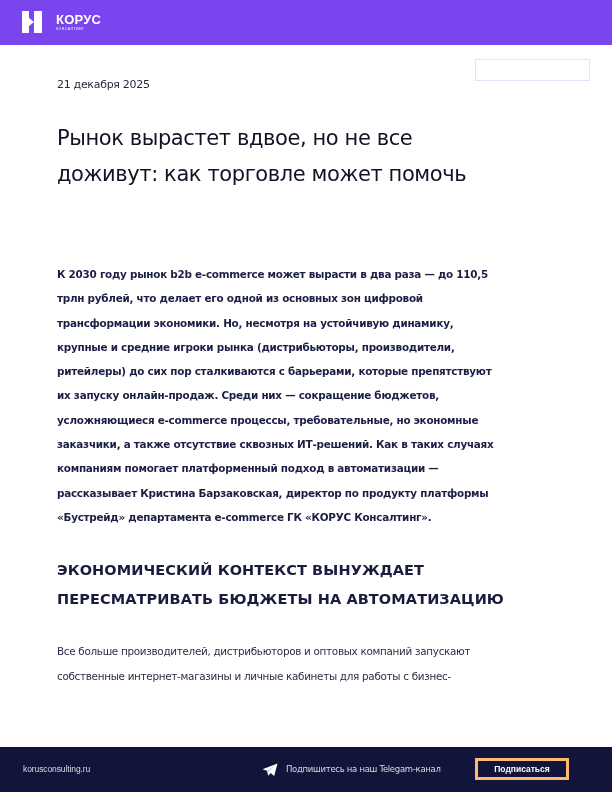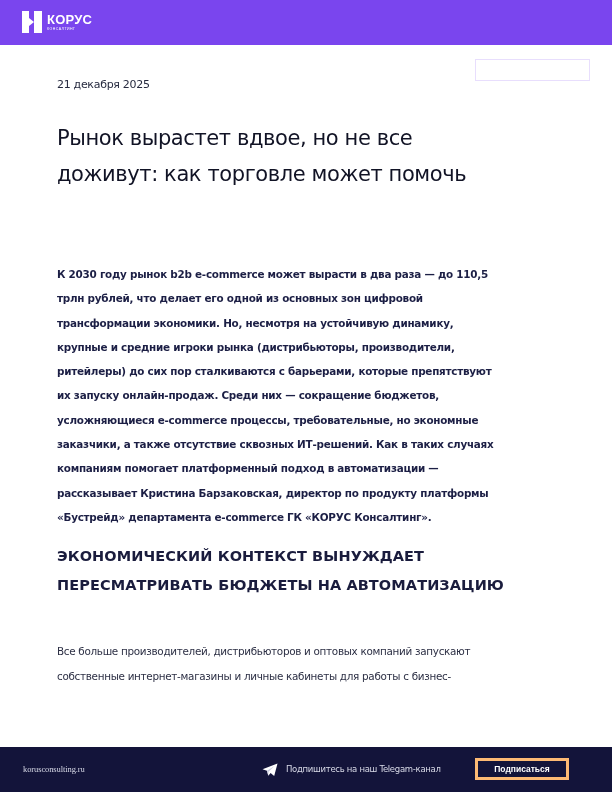--- a/index.html
+++ b/index.html
@@ -16,21 +16,21 @@
     .logo-mark {
       position: relative; width: 20px; height: 22px;
     }
     .logo-mark .bar-l { position: absolute; left: 0; top: 0; width: 7px; height: 22px; background: #fff; }
     .logo-mark .bar-r { position: absolute; left: 12px; top: 0; width: 8px; height: 22px; background: #fff; }
     .logo-mark .notch {
       position: absolute; left: 7px; top: 7px; width: 0; height: 0;
       border-top: 4px solid transparent; border-bottom: 4px solid transparent;
       border-left: 5px solid #fff;
     }
-    .logo-text { margin-left: 5px; display: flex; flex-direction: column; line-height: 1; }
+    .logo-text { margin-left: 14px; display: flex; flex-direction: column; line-height: 1; }
     .logo-name { font-family: "Liberation Sans", sans-serif; font-weight: bold; font-size: 13px; color: #fff; letter-spacing: 0.2px; }
     .logo-sub { font-family: "Liberation Sans", sans-serif; font-size: 3.5px; color: #fff; margin-top: 2px; letter-spacing: 0.5px; }
 
     .write-btn {
       position: absolute; left: 475px; top: 11px; width: 115px; height: 22px;
       border: 1px solid #e8defd; background: transparent;
       color: #fff; font-family: "Liberation Sans", sans-serif; font-weight: bold; font-size: 8.5px;
       display: flex; align-items: center; justify-content: center; margin-top: 48px;
     }
 
@@ -45,38 +45,38 @@
       line-height: 36px; color: #111325; letter-spacing: -0.4px;
     }
 
     .lead {
       position: absolute; left: 57px; top: 262px; width: 500px;
       font-family: "DejaVu Sans", sans-serif; font-weight: bold; font-size: 10.4px;
       line-height: 24.3px; color: #1c1f45; letter-spacing: -0.25px;
     }
 
     .section-title {
-      position: absolute; left: 57px; top: 542px; width: 520px;
+      position: absolute; left: 57px; top: 556px; width: 520px;
       font-family: "DejaVu Sans", sans-serif; font-weight: bold; font-size: 14.5px;
       line-height: 29px; color: #1a1c3d; letter-spacing: 0.1px;
     }
 
     .body-text {
       position: absolute; left: 57px; top: 639px; width: 510px;
       font-family: "DejaVu Sans", sans-serif; font-size: 10.4px;
       line-height: 24.5px; color: #2c2f44; letter-spacing: -0.3px;
     }
 
     .footer {
       position: absolute; left: 0; top: 747px; width: 612px; height: 45px;
       background: #13143a;
     }
     .footer-site {
       position: absolute; left: 23px; top: 17px;
-      font-family: Liberation Serif, serif; font-size: 8.5px; color: #d9dbe8; letter-spacing: -0.1px;
+      font-family: Liberation Sans, sans-serif; font-size: 8.5px; color: #d9dbe8; letter-spacing: -0.1px;
     }
     .tg-icon { position: absolute; left: 262px; top: 16px; width: 16px; height: 14px; }
     .tg-text {
       position: absolute; left: 286px; top: 17px;
       font-family: "DejaVu Sans", sans-serif; font-size: 8.5px; color: #d9dbe8; letter-spacing: -0.3px;
     }
     .subscribe-btn {
       position: absolute; left: 475px; top: 11px; width: 94px; height: 22px;
       border: 3px solid #fdba74; background: #13143a;
       color: #fff; font-family: "Liberation Sans", sans-serif; font-weight: bold; font-size: 8.5px;

